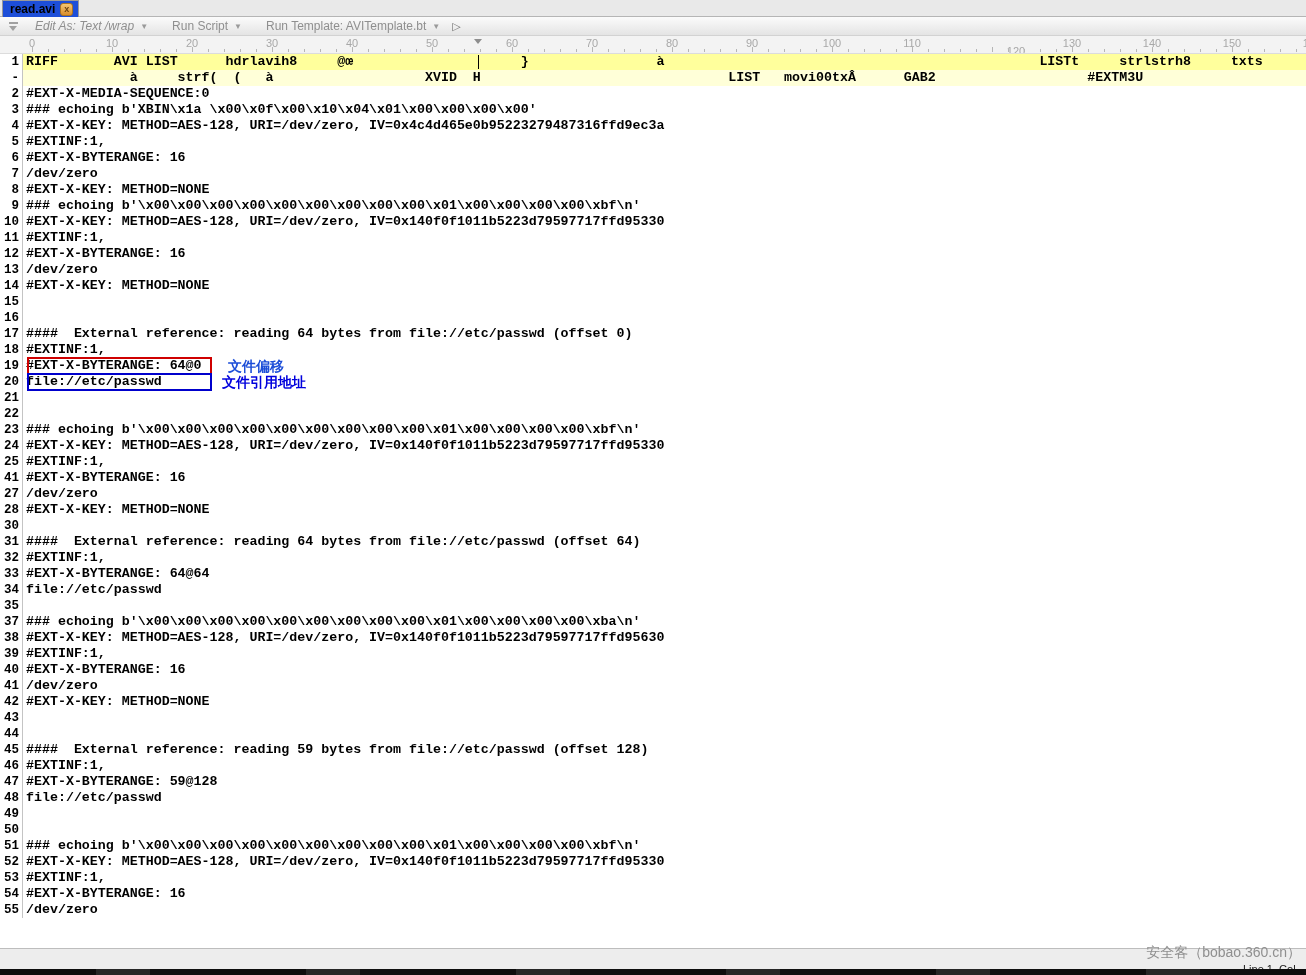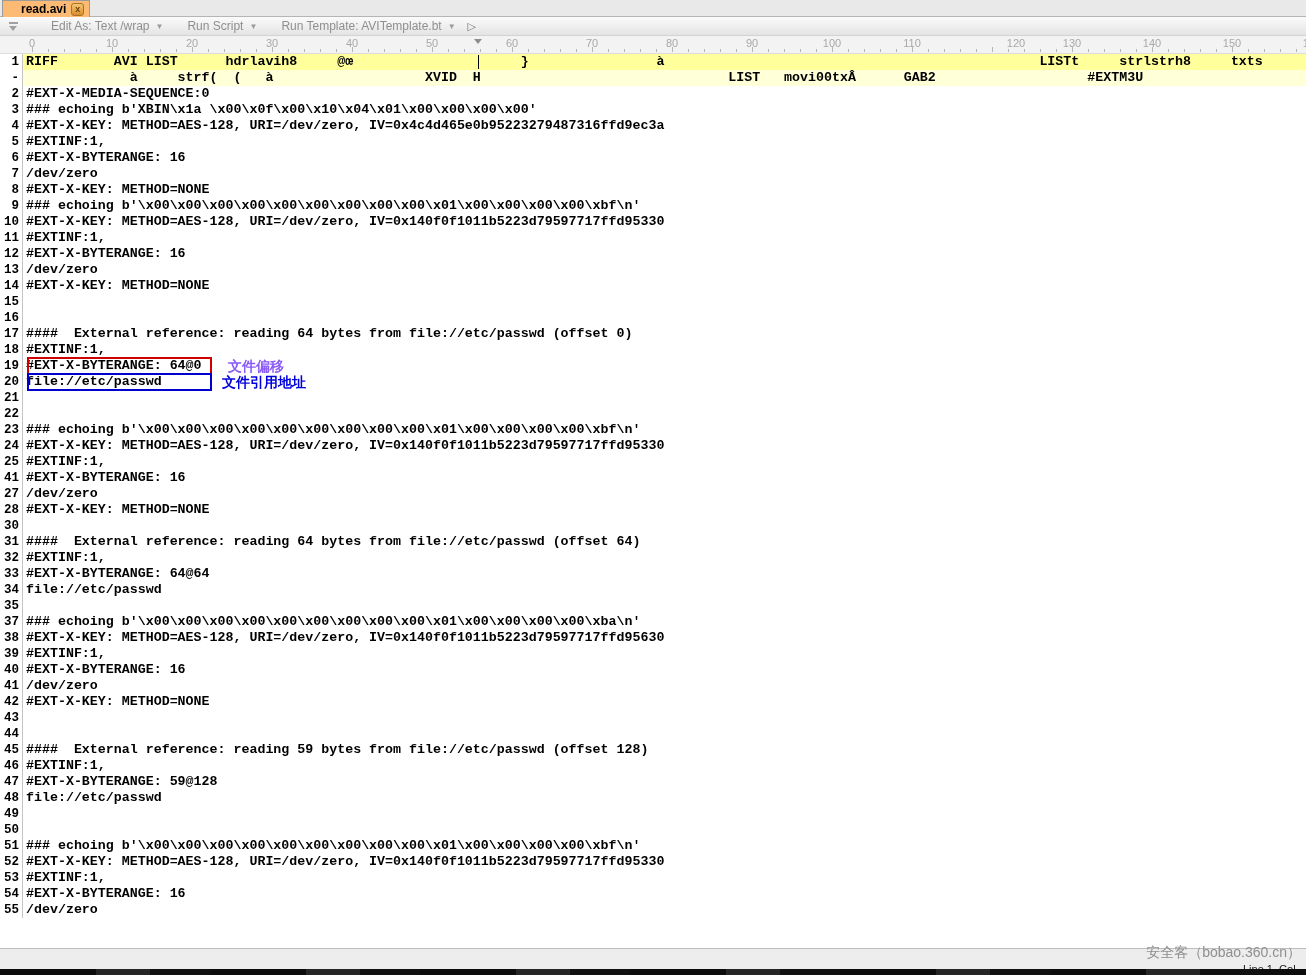--- a/index.html
+++ b/index.html
@@ -2,38 +2,38 @@
 <html><head>
 <meta charset="utf-8">
 <style>
   * { box-sizing: border-box; margin: 0; padding: 0; }
   html,body { width:1306px; height:975px; overflow:hidden; }
   body { font-family:"Liberation Sans", sans-serif; background:#fff; }
   #app { position:relative; width:1306px; height:975px; background:#fff; }
 
   
   .tabbar { height:17px; background:#e9e9e9; border-bottom:1px solid #b5b5b5; position:relative; }
-  .tab { position:absolute; left:2px; top:0px; height:17px; background:#fdba74;
+  .tab { position:absolute; left:2px; top:0px; height:17px; background:#1d4ed8;
          border:1px solid #9a9a9a; border-bottom:none; display:flex; align-items:center;
-         padding:0 5px 0 18px; gap:5px; }
+         padding:0 5px 0 7px; gap:5px; }
   .tab-title { font-weight:bold; font-size:12px; color:#000; }
   .tab-close { width:13px; height:13px; background:linear-gradient(#f6c672,#d88d2c);
                border:1px solid #a87324; border-radius:3px; color:#6e4410; font-size:9px;
                font-weight:bold; display:flex; align-items:center; justify-content:center; line-height:1; }
 
   
   .toolbar { height:19px; background:linear-gradient(#fbfbfb,#e4e4e4); display:flex;
              align-items:center; color:#8f8f8f; font-size:12px; border-bottom:1px solid #d2d2d2; }
   .tb-collapse { margin-left:8px; width:11px; height:11px; position:relative; }
   .tb-collapse:before { content:""; position:absolute; left:1px; right:1px; top:1px; height:2px; background:#a0a0a0; }
   .tb-collapse:after  { content:""; position:absolute; left:1px; top:5px; width:0; height:0;
                         border:4.5px solid transparent; border-top:5px solid #a0a0a0; }
   .tb-item { display:flex; align-items:center; gap:6px; white-space:nowrap; }
   .tb-item .dd { font-size:8px; color:#9a9a9a; }
-  .tb-edit-as { margin-left:32px; }
+  .tb-edit-as { margin-left:16px;font-style:italic; }
   .tb-run-script { margin-left:24px; }
   .tb-run-template { margin-left:24px; }
   .tb-play { margin-left:12px; color:#707070; font-size:11px; }
 
   
   .ruler { height:18px; background:#f3f3f3; position:relative; border-bottom:1px solid #dcdcdc;
            color:#a8a8a8; font-size:11px; overflow:hidden; }
   .ruler-num { position:absolute; top:1px; transform:translateX(-50%); }
   .tick { position:absolute; bottom:1px; width:1px; background:#b5b5b5; }
   .ruler-marker { position:absolute; width:0; height:0; border:4px solid transparent;
@@ -47,21 +47,21 @@
         color:#000; line-height:16px; font-size:12.5px; }
   .txt { flex:1; white-space:pre; line-height:16px; padding-left:3px; color:#000; }
   .hl1 .txt { background:#ffff9c; }
   .hl2 .txt { background:#ffffd8; }
   .caret { position:absolute; left:478px; top:1px; width:1px; height:14px; background:#000; }
   .boxov { position:absolute; left:27px; top:-1px; width:185px; height:18px; pointer-events:none; }
   .box-red  { border:2px solid #cf0000; }
   .box-blue { border:2px solid #0000cc; }
   .note { position:absolute; top:-1px; line-height:18px; font-family:"Liberation Sans", sans-serif;
           font-weight:bold; font-size:14px; white-space:nowrap; }
-  .note-red  { left:228px; color:#8b5cf6; }
+  .note-red  { left:228px; color:#1d4ed8; }
   .note-blue { left:222px; color:#0000dd; }
 
   
   .statusbar { height:21px; background:#ededed; border-top:1px solid #bdbdbd; position:relative;
                font-size:11px; color:#1a1a1a; overflow:hidden; }
   .status-pos { position:absolute; left:1243px; top:14px; white-space:nowrap; }
   .watermark { position:absolute; right:5px; bottom:13px; color:#8f8f8f; font-size:14px;
                white-space:nowrap; z-index:5; }
 
   
@@ -103,21 +103,21 @@
       <span class="ruler-num" style="left: 192px;">20</span>
       <span class="ruler-num" style="left: 272px;">30</span>
       <span class="ruler-num" style="left: 352px;">40</span>
       <span class="ruler-num" style="left: 432px;">50</span>
       <span class="ruler-num" style="left: 512px;">60</span>
       <span class="ruler-num" style="left: 592px;">70</span>
       <span class="ruler-num" style="left: 672px;">80</span>
       <span class="ruler-num" style="left: 752px;">90</span>
       <span class="ruler-num" style="left: 832px;">100</span>
       <span class="ruler-num" style="left: 912px;">110</span>
-      <span class="ruler-num" style="left: 1016px;">120</span>
+      <span class="ruler-num" style="left: 1016px; margin-top: 8px;">120</span>
       <span class="ruler-num" style="left: 1072px;">130</span>
       <span class="ruler-num" style="left: 1152px;">140</span>
       <span class="ruler-num" style="left: 1232px;">150</span>
       <span class="ruler-num" style="left: 1312px;">160</span>
       <span class="tick" style="left: 32px; height: 5px;"></span>
       <span class="tick" style="left: 48px; height: 3px;"></span>
       <span class="tick" style="left: 64px; height: 3px;"></span>
       <span class="tick" style="left: 80px; height: 3px;"></span>
       <span class="tick" style="left: 96px; height: 3px;"></span>
       <span class="tick" style="left: 112px; height: 5px;"></span>

